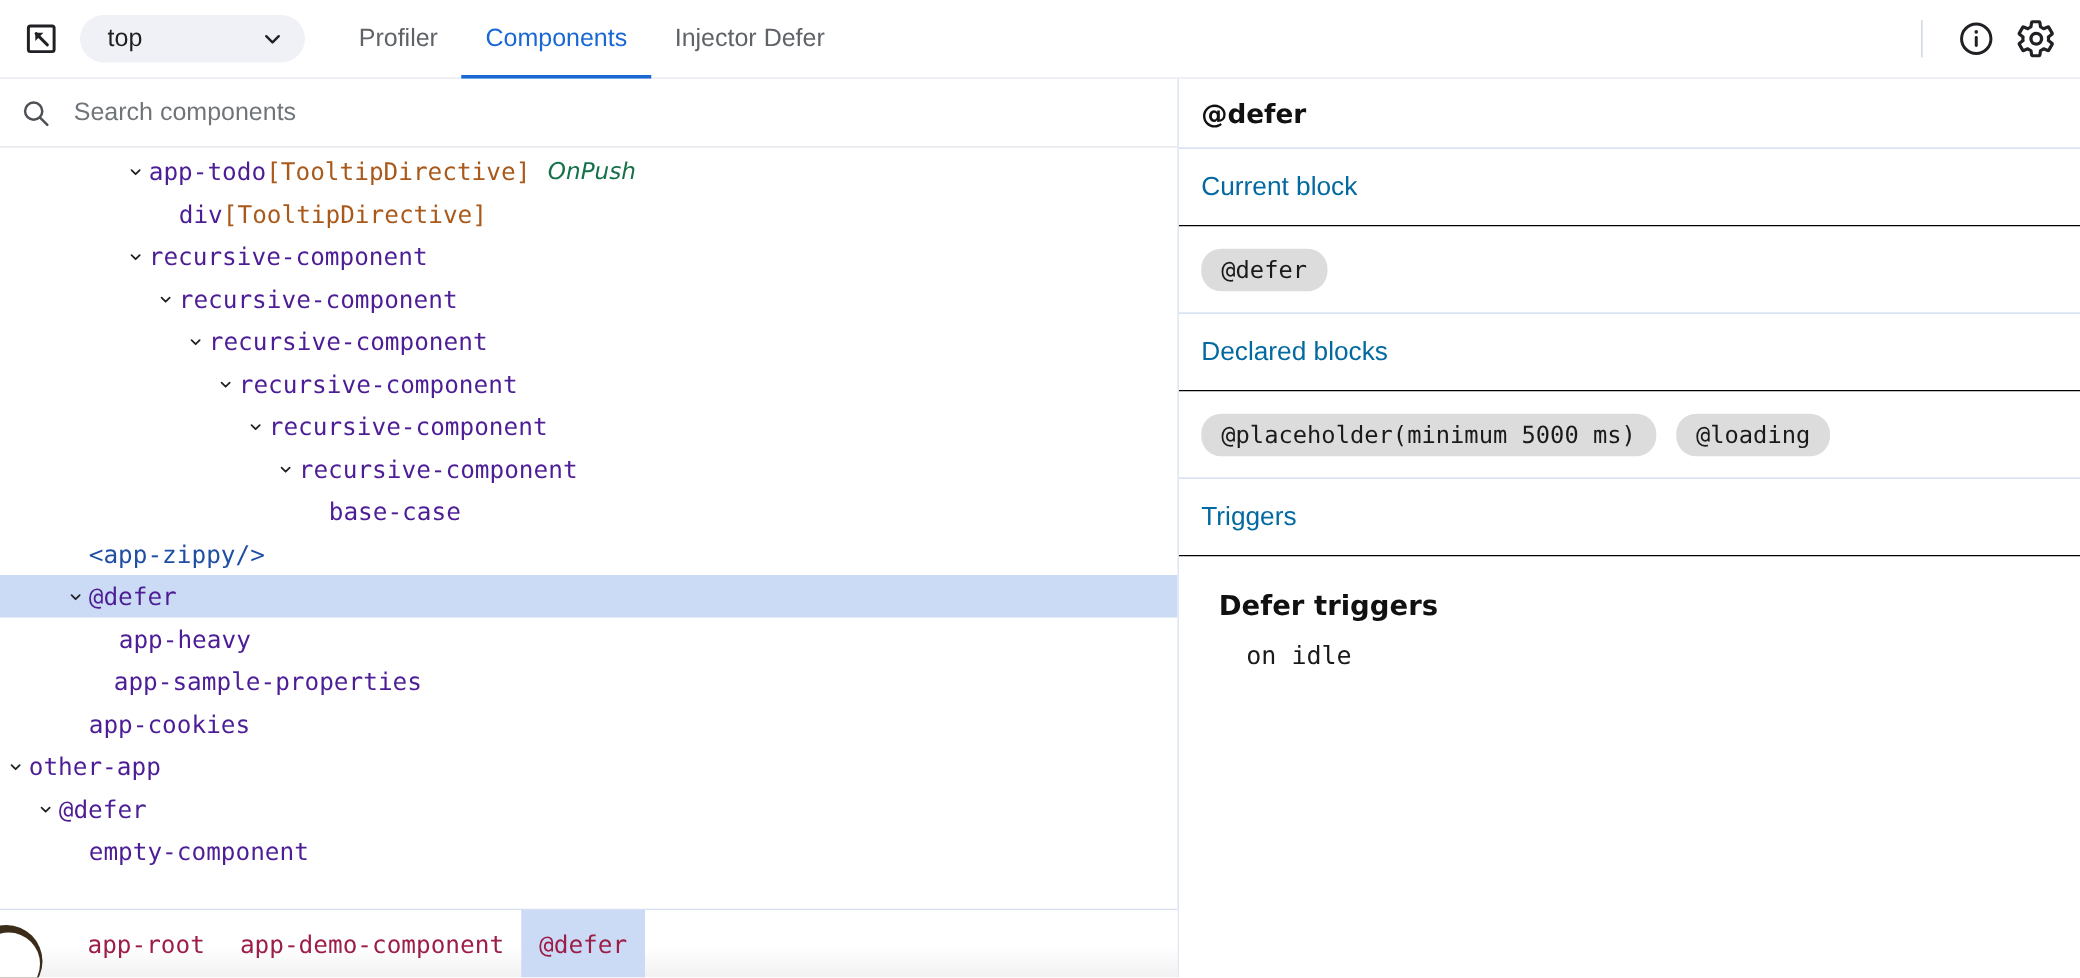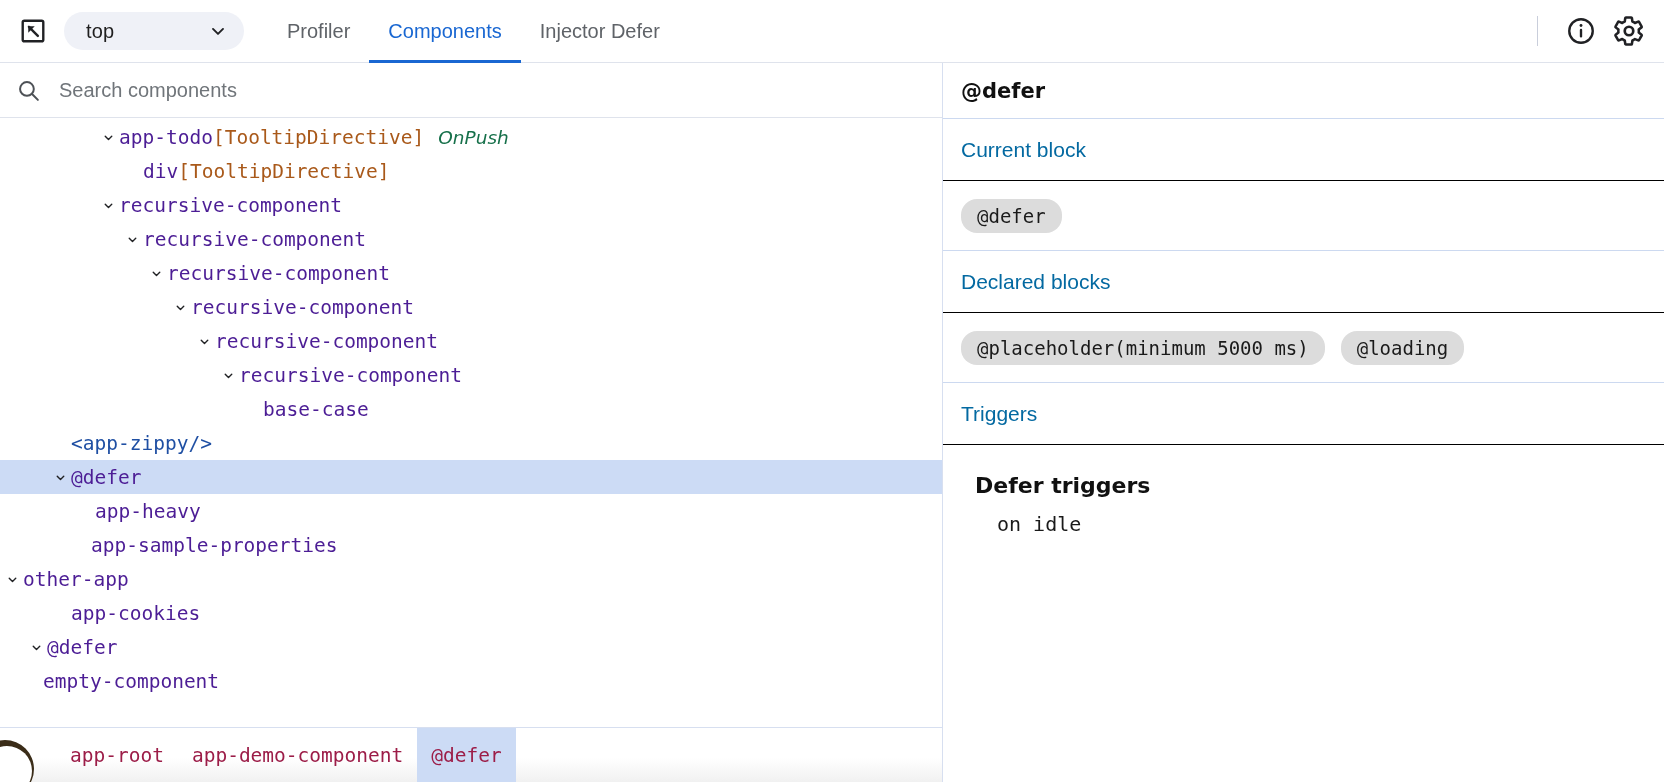--- a/index.html
+++ b/index.html
@@ -425,41 +425,41 @@
             <span class="nm">@defer</span>
           </div>
           <div class="row" style="padding-left: 76px;">
             <span class="arrow empty"></span>
             <span class="nm">app-heavy</span>
           </div>
           <div class="row" style="padding-left: 72px;">
             <span class="arrow empty"></span>
             <span class="nm">app-sample-properties</span>
           </div>
+          <div class="row" style="padding-left: 52px;">
+            <span class="arrow empty"></span>
+            <span class="nm">app-cookies</span>
+          </div>
           <div class="row" style="padding-left: 4px;">
             <span class="arrow">
               <svg width="13" height="13" viewBox="0 0 24 24" fill="none">
                 <path d="M6 9.5 L12 15.5 L18 9.5" stroke="#202124" stroke-width="2.6" stroke-linecap="round" stroke-linejoin="round"></path>
               </svg>
             </span>
             <span class="nm">other-app</span>
           </div>
+          <div class="row" style="padding-left: 28px;">
+            <span class="arrow">
+              <svg width="13" height="13" viewBox="0 0 24 24" fill="none">
+                <path d="M6 9.5 L12 15.5 L18 9.5" stroke="#202124" stroke-width="2.6" stroke-linecap="round" stroke-linejoin="round"></path>
+              </svg>
+            </span>
+            <span class="nm">@defer</span>
+          </div>
           <div class="row" style="padding-left: 52px;">
-            <span class="arrow empty"></span>
-            <span class="nm">app-cookies</span>
-          </div>
-          <div class="row" style="padding-left: 28px;">
-            <span class="arrow">
-              <svg width="13" height="13" viewBox="0 0 24 24" fill="none">
-                <path d="M6 9.5 L12 15.5 L18 9.5" stroke="#202124" stroke-width="2.6" stroke-linecap="round" stroke-linejoin="round"></path>
-              </svg>
-            </span>
-            <span class="nm">@defer</span>
-          </div>
-          <div class="row" style="padding-left: 24px;">
             <span class="arrow empty"></span>
             <span class="nm">empty-component</span>
           </div>
         </div>
 
       <div class="breadcrumb" id="breadcrumb">
           <div class="crumb">app-root</div>
           <div class="crumb">app-demo-component</div>
           <div class="crumb active">@defer</div>
         </div>

